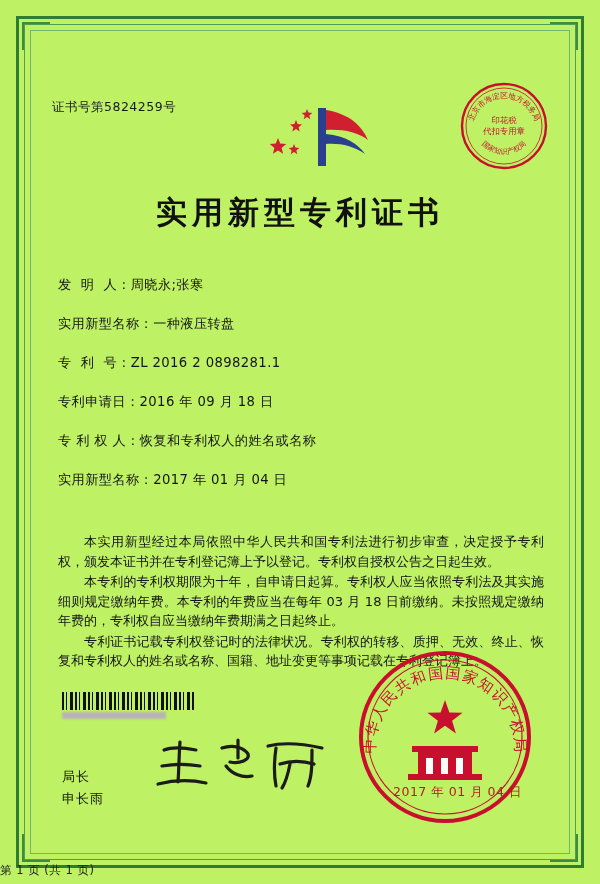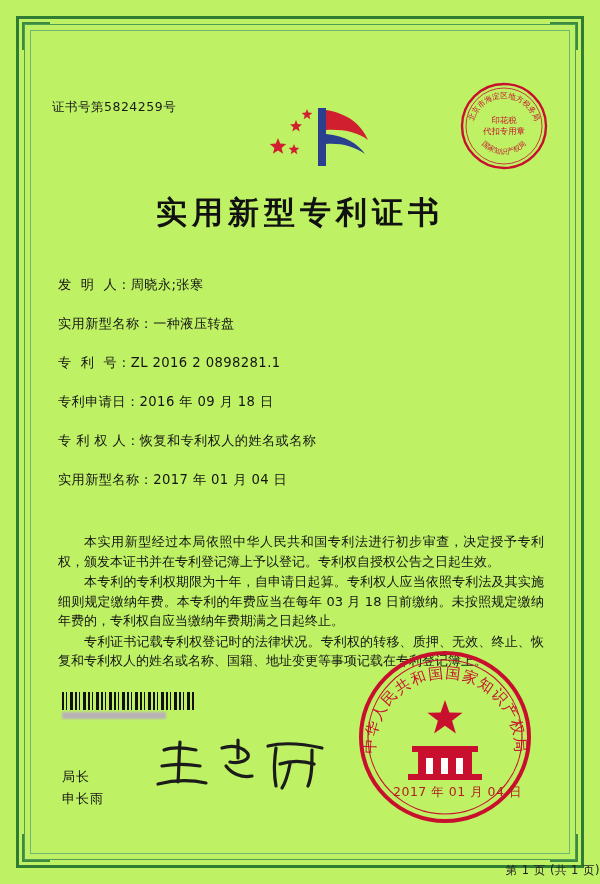--- a/index.html
+++ b/index.html
@@ -185,21 +185,21 @@
     left: 108px;
     top: 692px;
     width: 190px;
     height: 58px;
   }
   .footer {
     position: absolute;
     left: 0;
     right: 0;
     bottom: 6px;
-    text-align: right;
+    text-align: left;
     font-size: 11.5px;
     color: #222;
     letter-spacing: 0.5px;
   }
 </style>
 </head>
 <body>
 
 <div class="page">
 

